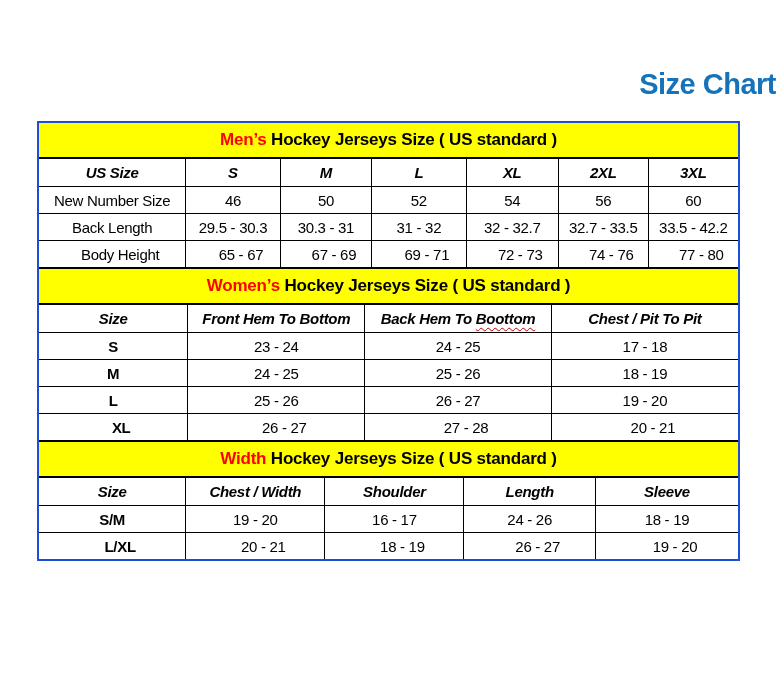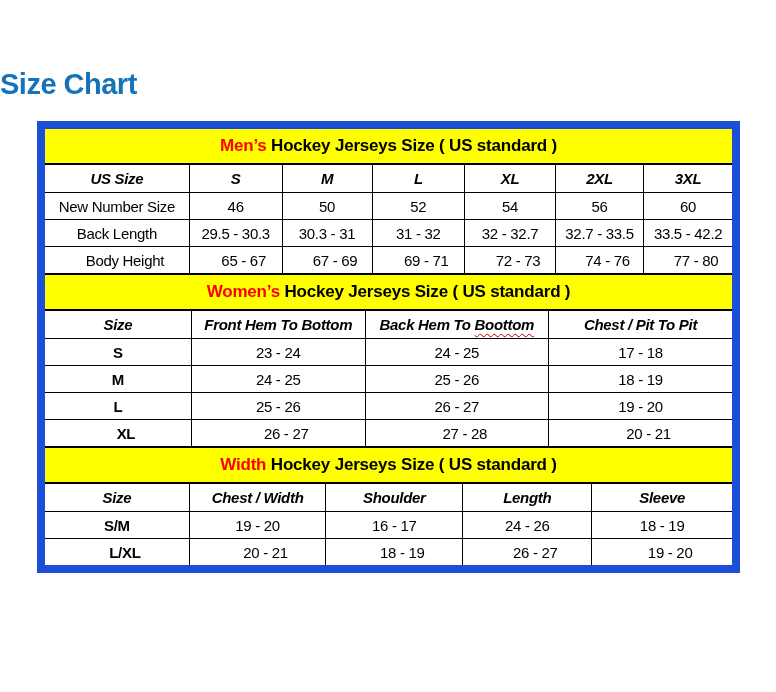--- a/index.html
+++ b/index.html
@@ -13,33 +13,33 @@
     width: 776px;
     height: 692px;
     background: #ffffff;
     overflow: hidden;
   }
   .page-title {
     position: absolute;
     top: 68px;
     left: 0;
     width: 776px;
-    text-align: left;
+    text-align: right;
     font-size: 29px;
     font-weight: bold;
     color: #1673BA;
     letter-spacing: -0.5px;
     margin: 0;
   }
   .chart-wrap {
     position: absolute;
     left: 37px;
     top: 121px;
     width: 703px;
-    border: 8px solid #1d4ed8;
+    border: 2px solid #1d4ed8;
     box-sizing: border-box;
     background: #fff;
   }
   .banner {
     background: #FFFF00;
     height: 34px;
     line-height: 34px;
     text-align: center;
     font-weight: bold;
     font-size: 17px;

